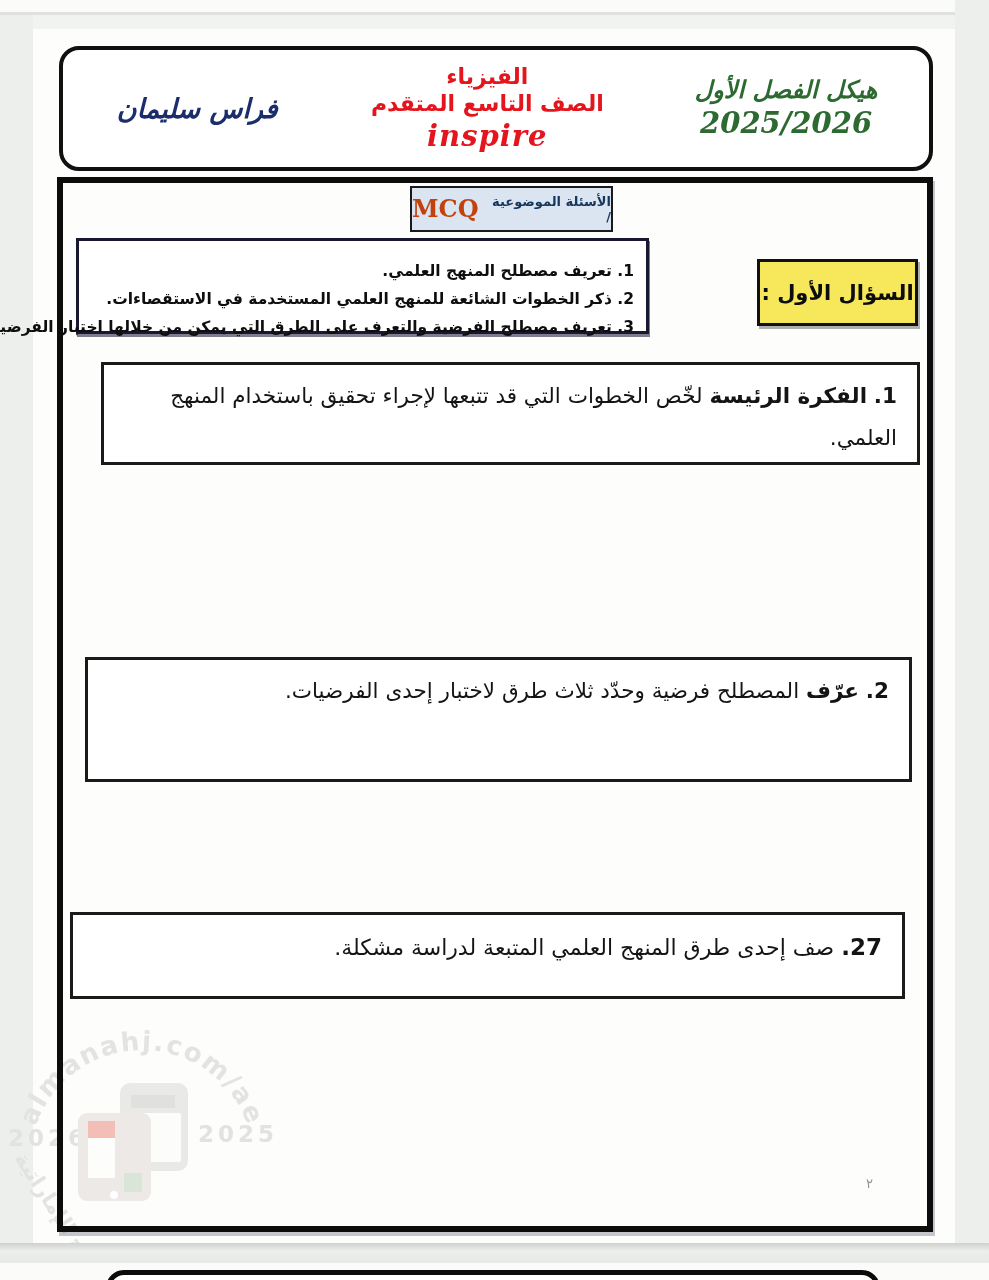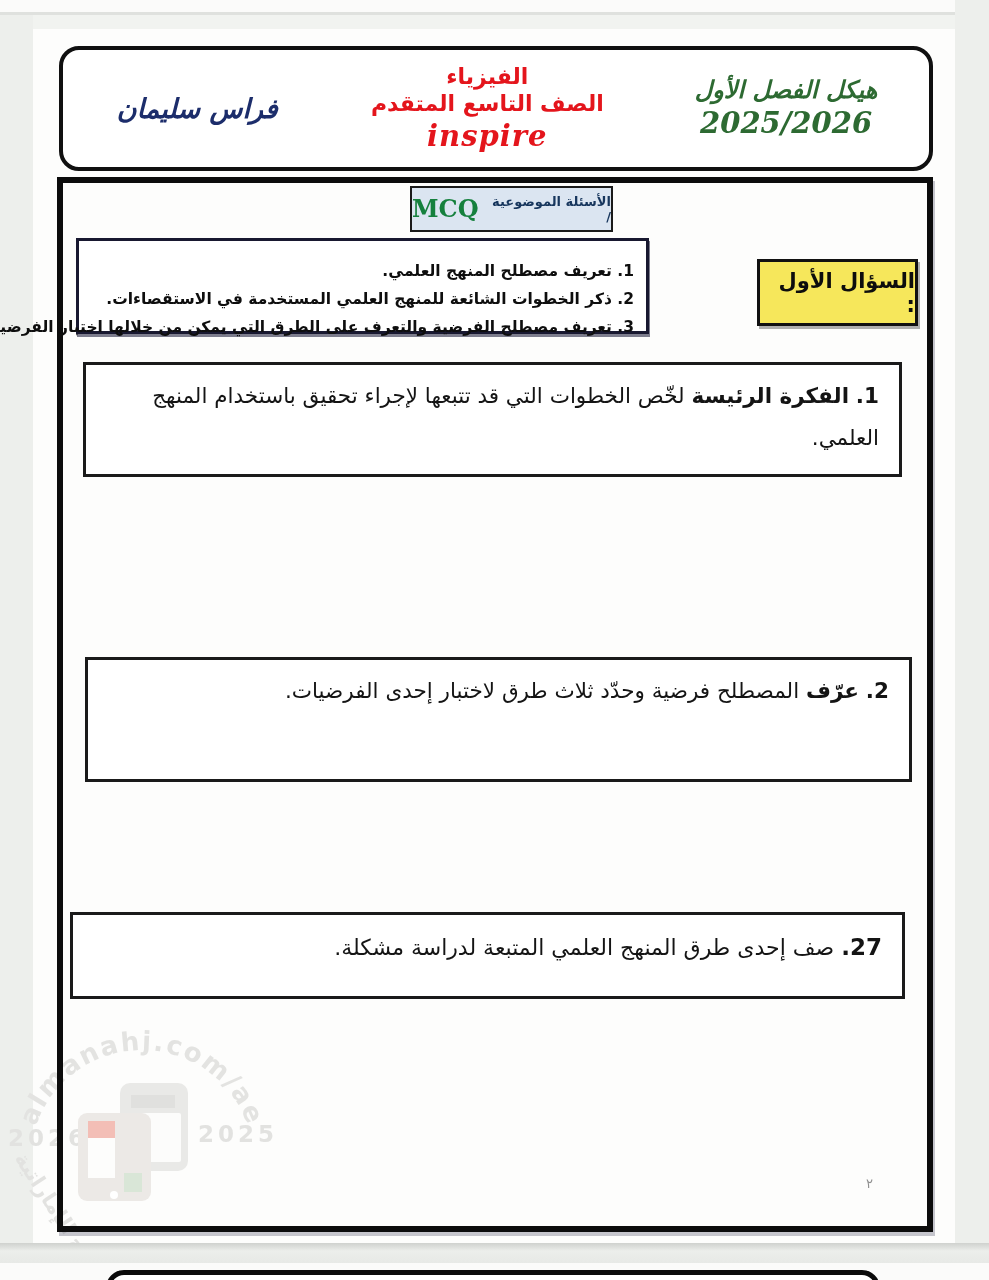--- a/index.html
+++ b/index.html
@@ -46,29 +46,29 @@
     border:6px solid #0c0c0c;background:transparent;
     box-shadow:2px 4px 0 rgba(30,30,60,.25);
   }
   .mcq-box{
     position:absolute;left:410px;top:186px;width:199px;height:42px;z-index:3;
     background:#dbe5f1;border:2px solid #1a1a1a;
     display:flex;align-items:center;justify-content:center;gap:5px;
     direction:rtl;
   }
   .mcq-ar{color:#17365d;font-weight:bold;font-size:13px;}
-  .mcq-en{color:#15803d;font-weight:bold;font-size:24px;font-family:"DejaVu Serif",serif;line-height:1;}
+  .mcq-en{color:#c2410c;font-weight:bold;font-size:24px;font-family:"DejaVu Serif",serif;line-height:1;}
 
   .title-box{
     position:absolute;left:757px;top:259px;width:155px;height:61px;z-index:3;
     background:#f6e75b;border:3px solid #111;
     display:flex;align-items:center;justify-content:center;direction:rtl;
     box-shadow:2px 3px 0 rgba(30,30,30,.35);
   }
-  .title-box span{font-weight:bold;font-size:21px;color:#0d0d0d;padding-left:12px;}
+  .title-box span{font-weight:bold;font-size:21px;color:#0d0d0d;}
 
   .objectives-box{
     position:absolute;left:76px;top:238px;width:573px;height:96px;z-index:3;
     border:3px solid #181830;background:#fff;
     direction:rtl;text-align:right;
     padding:16px 12px 0 8px;box-sizing:border-box;
     box-shadow:1px 3px 0 rgba(20,20,50,.55);
   }
   .objectives-box .obj-line{
     font-size:15.5px;font-weight:bold;color:#0e0e0e;line-height:1.82;
@@ -76,21 +76,21 @@
   }
 
   .qbox{
     position:absolute;z-index:3;border:3px solid #1a1a1a;background:#fff;
     direction:rtl;text-align:right;box-sizing:border-box;
     padding:10px 20px 0 20px;color:#141414;
   }
   .qbox .qtext{font-size:21.5px;line-height:1.95;}
   .qbox .qnum{font-weight:bold;}
   .qbox .qlead{font-weight:bold;}
-  .q1{left:83px;top:362px;width:819px;height:115px;}
+  .q1{left:101px;top:362px;width:819px;height:103px;}
   .q2{left:85px;top:657px;width:827px;height:125px;}
   .q27{left:70px;top:912px;width:835px;height:87px;}
   .q27 .qtext{font-size:22px;font-weight:normal;}
   .q27 .qnum{font-size:23px;}
 
   .page-number{
     position:absolute;left:866px;top:1176px;z-index:3;
     color:#8f8f8f;font-size:13px;
   }
 

